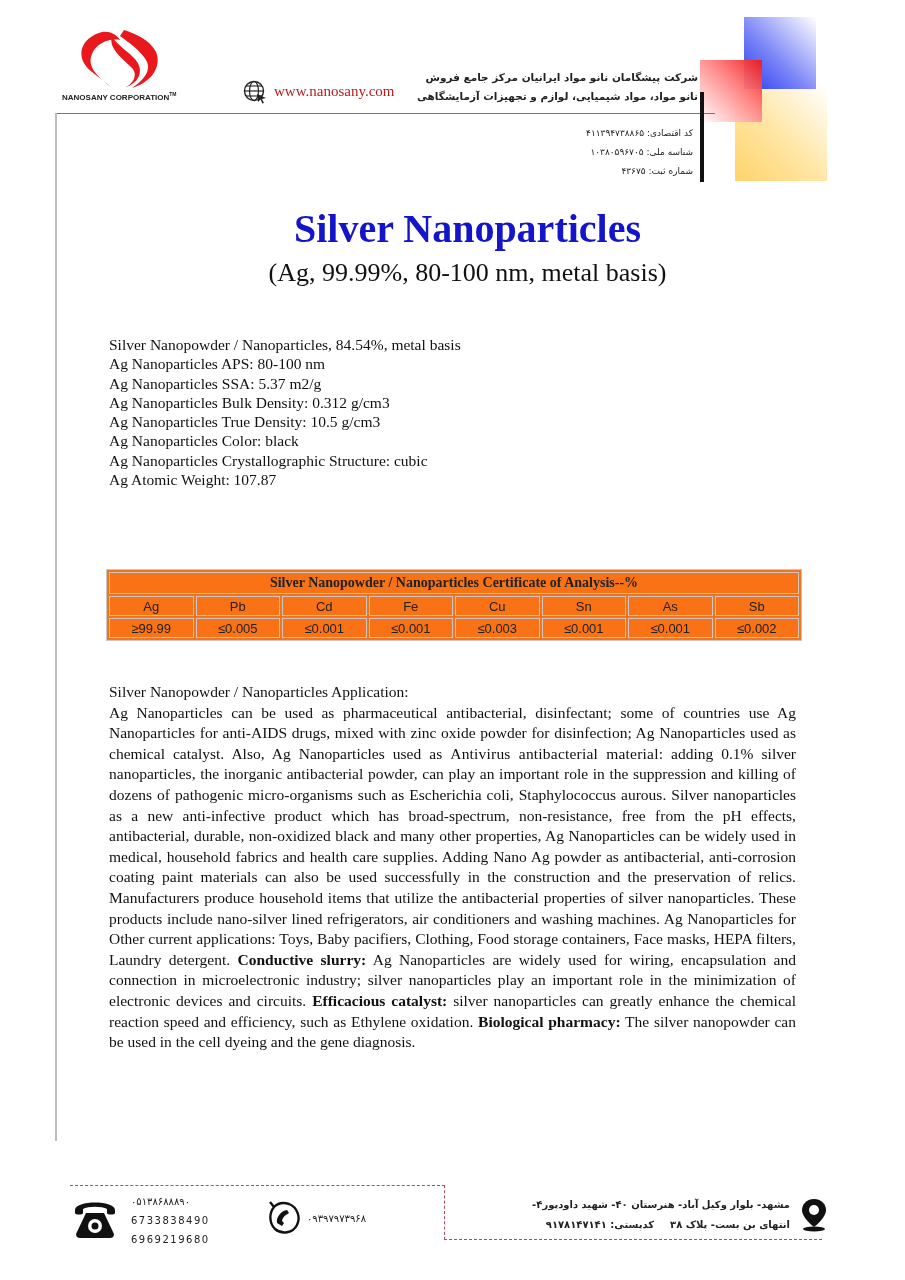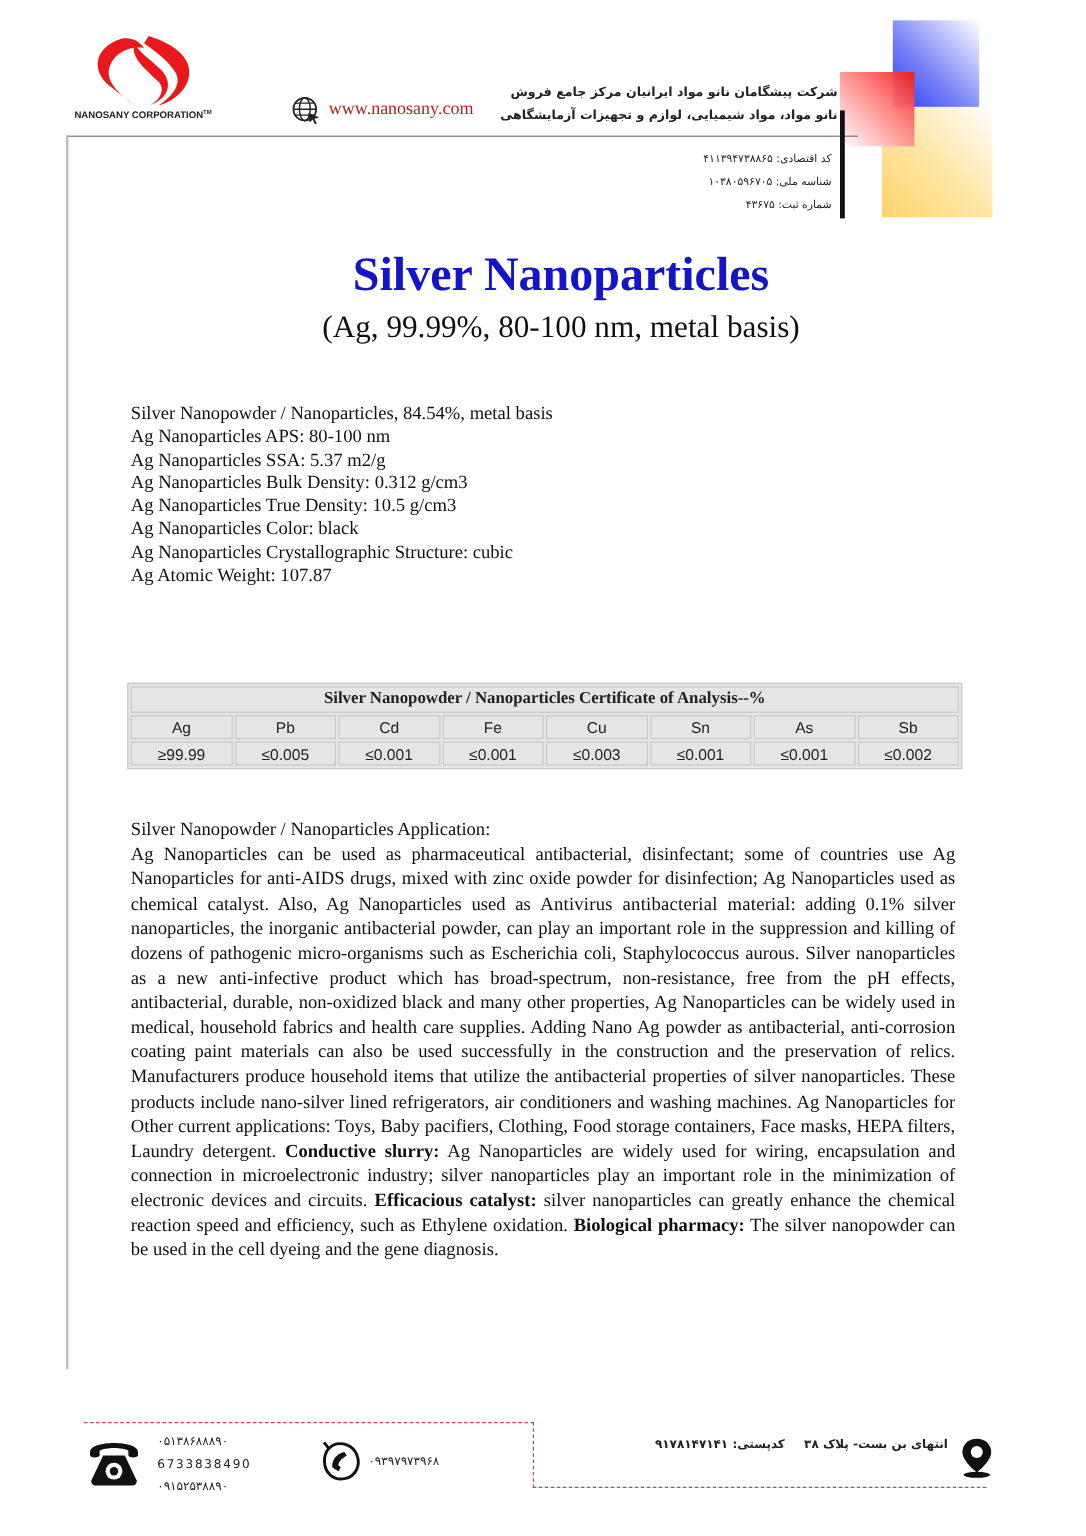--- a/index.html
+++ b/index.html
@@ -24,21 +24,21 @@
 
   
   .title { left: 0; width: 935px; top: 205px; text-align: center; font-family: "Liberation Serif", serif; font-weight: bold; font-size: 40px; color: #1414c8; }
   .subtitle { left: 0; width: 935px; top: 258px; text-align: center; font-size: 26px; color: #111; }
 
   
   .specs { left: 109px; top: 335px; font-size: 15.5px; line-height: 19.3px; }
   .specs div { white-space: nowrap; }
 
   
-  .coa { left: 106px; top: 569px; width: 696px; border-collapse: separate; border-spacing: 2px; border: 1px solid #c8c8c8; background: #e5e5e5; }
+  .coa { left: 106px; top: 569px; width: 696px; border-collapse: separate; border-spacing: 2px; border: 1px solid #c8c8c8; background: #f97316; }
   .coa td { border: 1px solid #c8c8c8; text-align: center; font-family: "Liberation Sans", sans-serif; font-size: 13px; height: 18px; padding: 0; color: #222; }
   .coa td.caption { font-family: "Liberation Serif", serif; font-weight: bold; font-size: 14px; height: 20px; }
 
   
   .app { left: 109px; top: 682px; width: 687px; font-size: 15.5px; line-height: 20.6px; text-align: justify; }
   .app .heading { display: block; }
   .app b { font-weight: bold; }
   .app .wide { letter-spacing: 0.2px; }
 
   
@@ -142,30 +142,31 @@
 
 <svg class="abs phone-icon" viewBox="0 0 46 44">
   <path d="M3 14 C3 4 43 4 43 14 L43 17 C43 19 35 19 35 17 L35 13 C30 10 16 10 11 13 L11 17 C11 19 3 19 3 17 Z" fill="#111"></path>
   <path d="M14 17 L32 17 L42 38 C42 41 40 42 38 42 L8 42 C6 42 4 41 4 38 Z" fill="#111"></path>
   <circle cx="23" cy="30" r="7" fill="#fff"></circle>
   <circle cx="23" cy="30" r="3.5" fill="#111"></circle>
 </svg>
 <div class="abs phones">
   <div>۰۵۱۳۸۶۸۸۸۹۰</div>
   <div>6733838490</div>
-  <div>۰۹۱۵۲۵۳۸۸۹۰</div>
+  <div>6969219680</div>
 </div>
 
 <svg class="abs whatsapp-icon" viewBox="0 0 36 36">
   <path d="M5 3 L9 8 C4 14 4 24 10 30 C17 36 28 34 32 26 C36 18 32 8 24 5 C18 3 13 4 9 8" fill="none" stroke="#111" stroke-width="2.4"></path>
   <path d="M12 24 C11 18 16 12 22 11 L24 14 L21 16 C19 17 17 20 17 22 L19 24 L17 27 Z" fill="#111"></path>
 </svg>
 <div class="abs mobile">۰۹۳۹۷۹۷۳۹۶۸</div>
 
 <div class="abs address">
+  <div>مشهد- بلوار وکیل آباد- هنرستان ۴۰- شهید داودپور۴-</div>
   <div><span>انتهای بن بست- پلاک ۳۸</span><span class="postal-label">کدپستی:</span> <span>۹۱۷۸۱۴۷۱۴۱</span></div>
 </div>
 
 <svg class="abs pin-icon" viewBox="0 0 28 34">
   <path d="M14 1 C6 1 2 7 2 12 C2 20 14 29 14 29 C14 29 26 20 26 12 C26 7 22 1 14 1 Z" fill="#111"></path>
   <circle cx="14" cy="12" r="5" fill="#fff"></circle>
   <ellipse cx="14" cy="31" rx="11" ry="2.5" fill="#111"></ellipse>
 </svg>
 
 </body></html>

